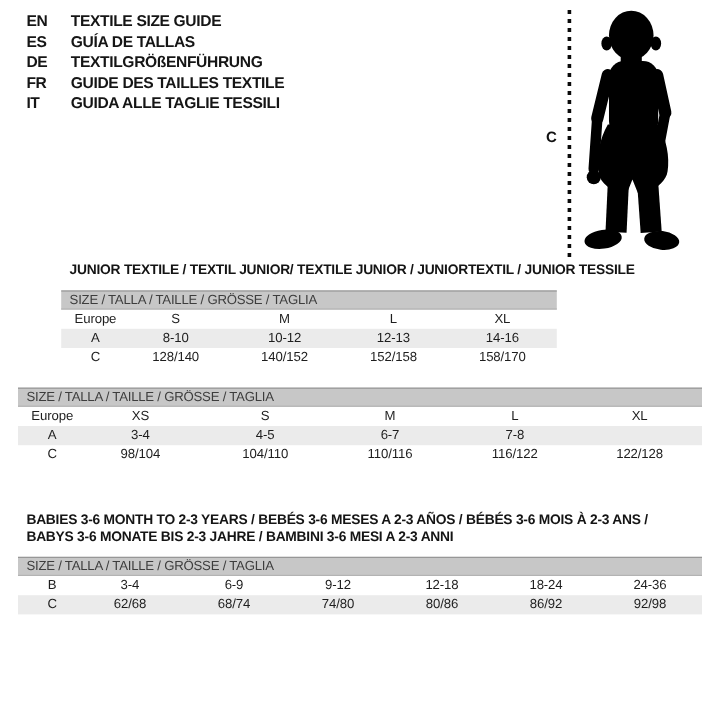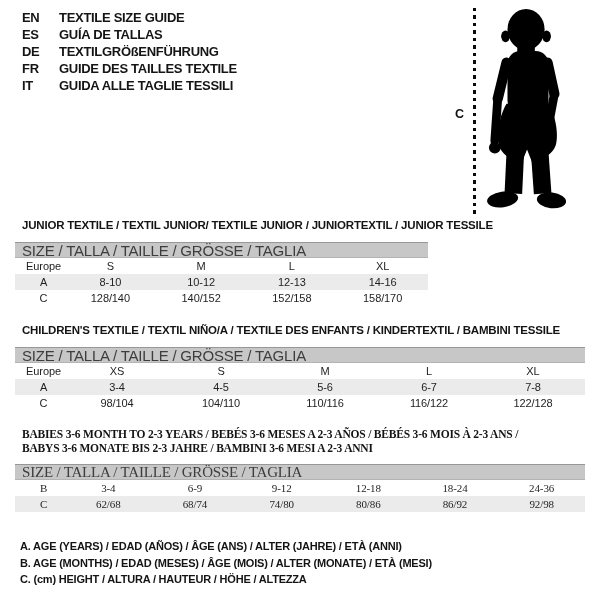--- a/index.html
+++ b/index.html
@@ -29,34 +29,34 @@
     background: repeating-linear-gradient(to bottom, #0a0a0a 0 3.5px, transparent 3.5px 7.5px);
   }
   .measure-label {
     position: absolute; left: 3px; top: 101px;
     font-size: 12.5px; font-weight: 700; color: #111;
   }
   .silhouette-svg { position: absolute; left: 27px; top: 0; width: 98px; height: 210px; }
 
   
   .section { position: absolute; left: 15px; }
-  .sec1 { top: 218px; width: 413px; }
+  .sec1 { top: 218px; width: 413px; margin-left: 36px; }
   .sec2 { top: 323px; width: 570px; }
-  .sec3 { top: 427px; width: 570px; font-family: Liberation Serif, serif; }
+  .sec3 { top: 427px; width: 570px; }
   .sec-title {
     margin-left: 7px; font-size: 11.5px; font-weight: 700;
     letter-spacing: -0.2px; line-height: 14px; color: #141414;
     margin-bottom: 10px; white-space: nowrap;
   }
   .sec3 .sec-title { margin-bottom: 0; }
   .sec3 .title-gap { height: 9px; }
   .size-bar {
     height: 16px; line-height: 15px; background: #c7c7c7;
     border-top: 1px solid #979797; border-bottom: 1px solid #b3b3b3;
-    padding-left: 7px; font-size: 15px; color: #3d3d3d; letter-spacing: -0.2px;
+    padding-left: 7px; font-size: 11px; color: #3d3d3d; letter-spacing: -0.2px;
   }
   .trow { display: grid; height: 16px; line-height: 16px; font-size: 11px; letter-spacing: -0.1px; color: #1e1e1e; }
   .sec1 .trow { grid-template-columns: 50px repeat(4, 1fr); }
   .sec2 .trow { grid-template-columns: 50px repeat(5, 1fr); }
   .sec3 .trow { grid-template-columns: 50px repeat(6, 1fr); }
   .trow.shaded { background: #ebebeb; }
   .cell { text-align: center; }
   .cell.label { text-align: center; padding-left: 7px; }
 
   
@@ -146,35 +146,33 @@
     <div class="trow">
       <div class="cell label">C</div>
       <div class="cell">128/140</div>
       <div class="cell">140/152</div>
       <div class="cell">152/158</div>
       <div class="cell">158/170</div>
     </div>
   </div>
 
   <div class="section sec2">
-    <div class="sec-title">CHILDREN'S TEXTILE / TEXTIL NIÑO/A / TEXTILE DES ENFANTS / KINDERTEXTIL / BAMBINI TESSILE</div>
     <div class="size-bar">SIZE / TALLA / TAILLE / GRÖSSE / TAGLIA</div>
     <div class="trow">
       <div class="cell label">Europe</div>
       <div class="cell">XS</div>
       <div class="cell">S</div>
       <div class="cell">M</div>
       <div class="cell">L</div>
       <div class="cell">XL</div>
     </div>
     <div class="trow shaded">
       <div class="cell label">A</div>
       <div class="cell">3-4</div>
       <div class="cell">4-5</div>
-      <div class="cell">5-6</div>
       <div class="cell">6-7</div>
       <div class="cell">7-8</div>
     </div>
     <div class="trow">
       <div class="cell label">C</div>
       <div class="cell">98/104</div>
       <div class="cell">104/110</div>
       <div class="cell">110/116</div>
       <div class="cell">116/122</div>
       <div class="cell">122/128</div>
@@ -199,19 +197,14 @@
       <div class="cell label">C</div>
       <div class="cell">62/68</div>
       <div class="cell">68/74</div>
       <div class="cell">74/80</div>
       <div class="cell">80/86</div>
       <div class="cell">86/92</div>
       <div class="cell">92/98</div>
     </div>
   </div>
 
-  <div class="footnotes">
-    <div class="footnote">A. AGE (YEARS) / EDAD (AÑOS) / ÂGE (ANS) / ALTER (JAHRE) / ETÀ (ANNI)</div>
-    <div class="footnote">B. AGE (MONTHS) / EDAD (MESES) / ÂGE (MOIS) / ALTER (MONATE) / ETÀ (MESI)</div>
-    <div class="footnote">C. (cm) HEIGHT / ALTURA / HAUTEUR / HÖHE / ALTEZZA</div>
-  </div>
 
 </div>
 
 </body></html>

